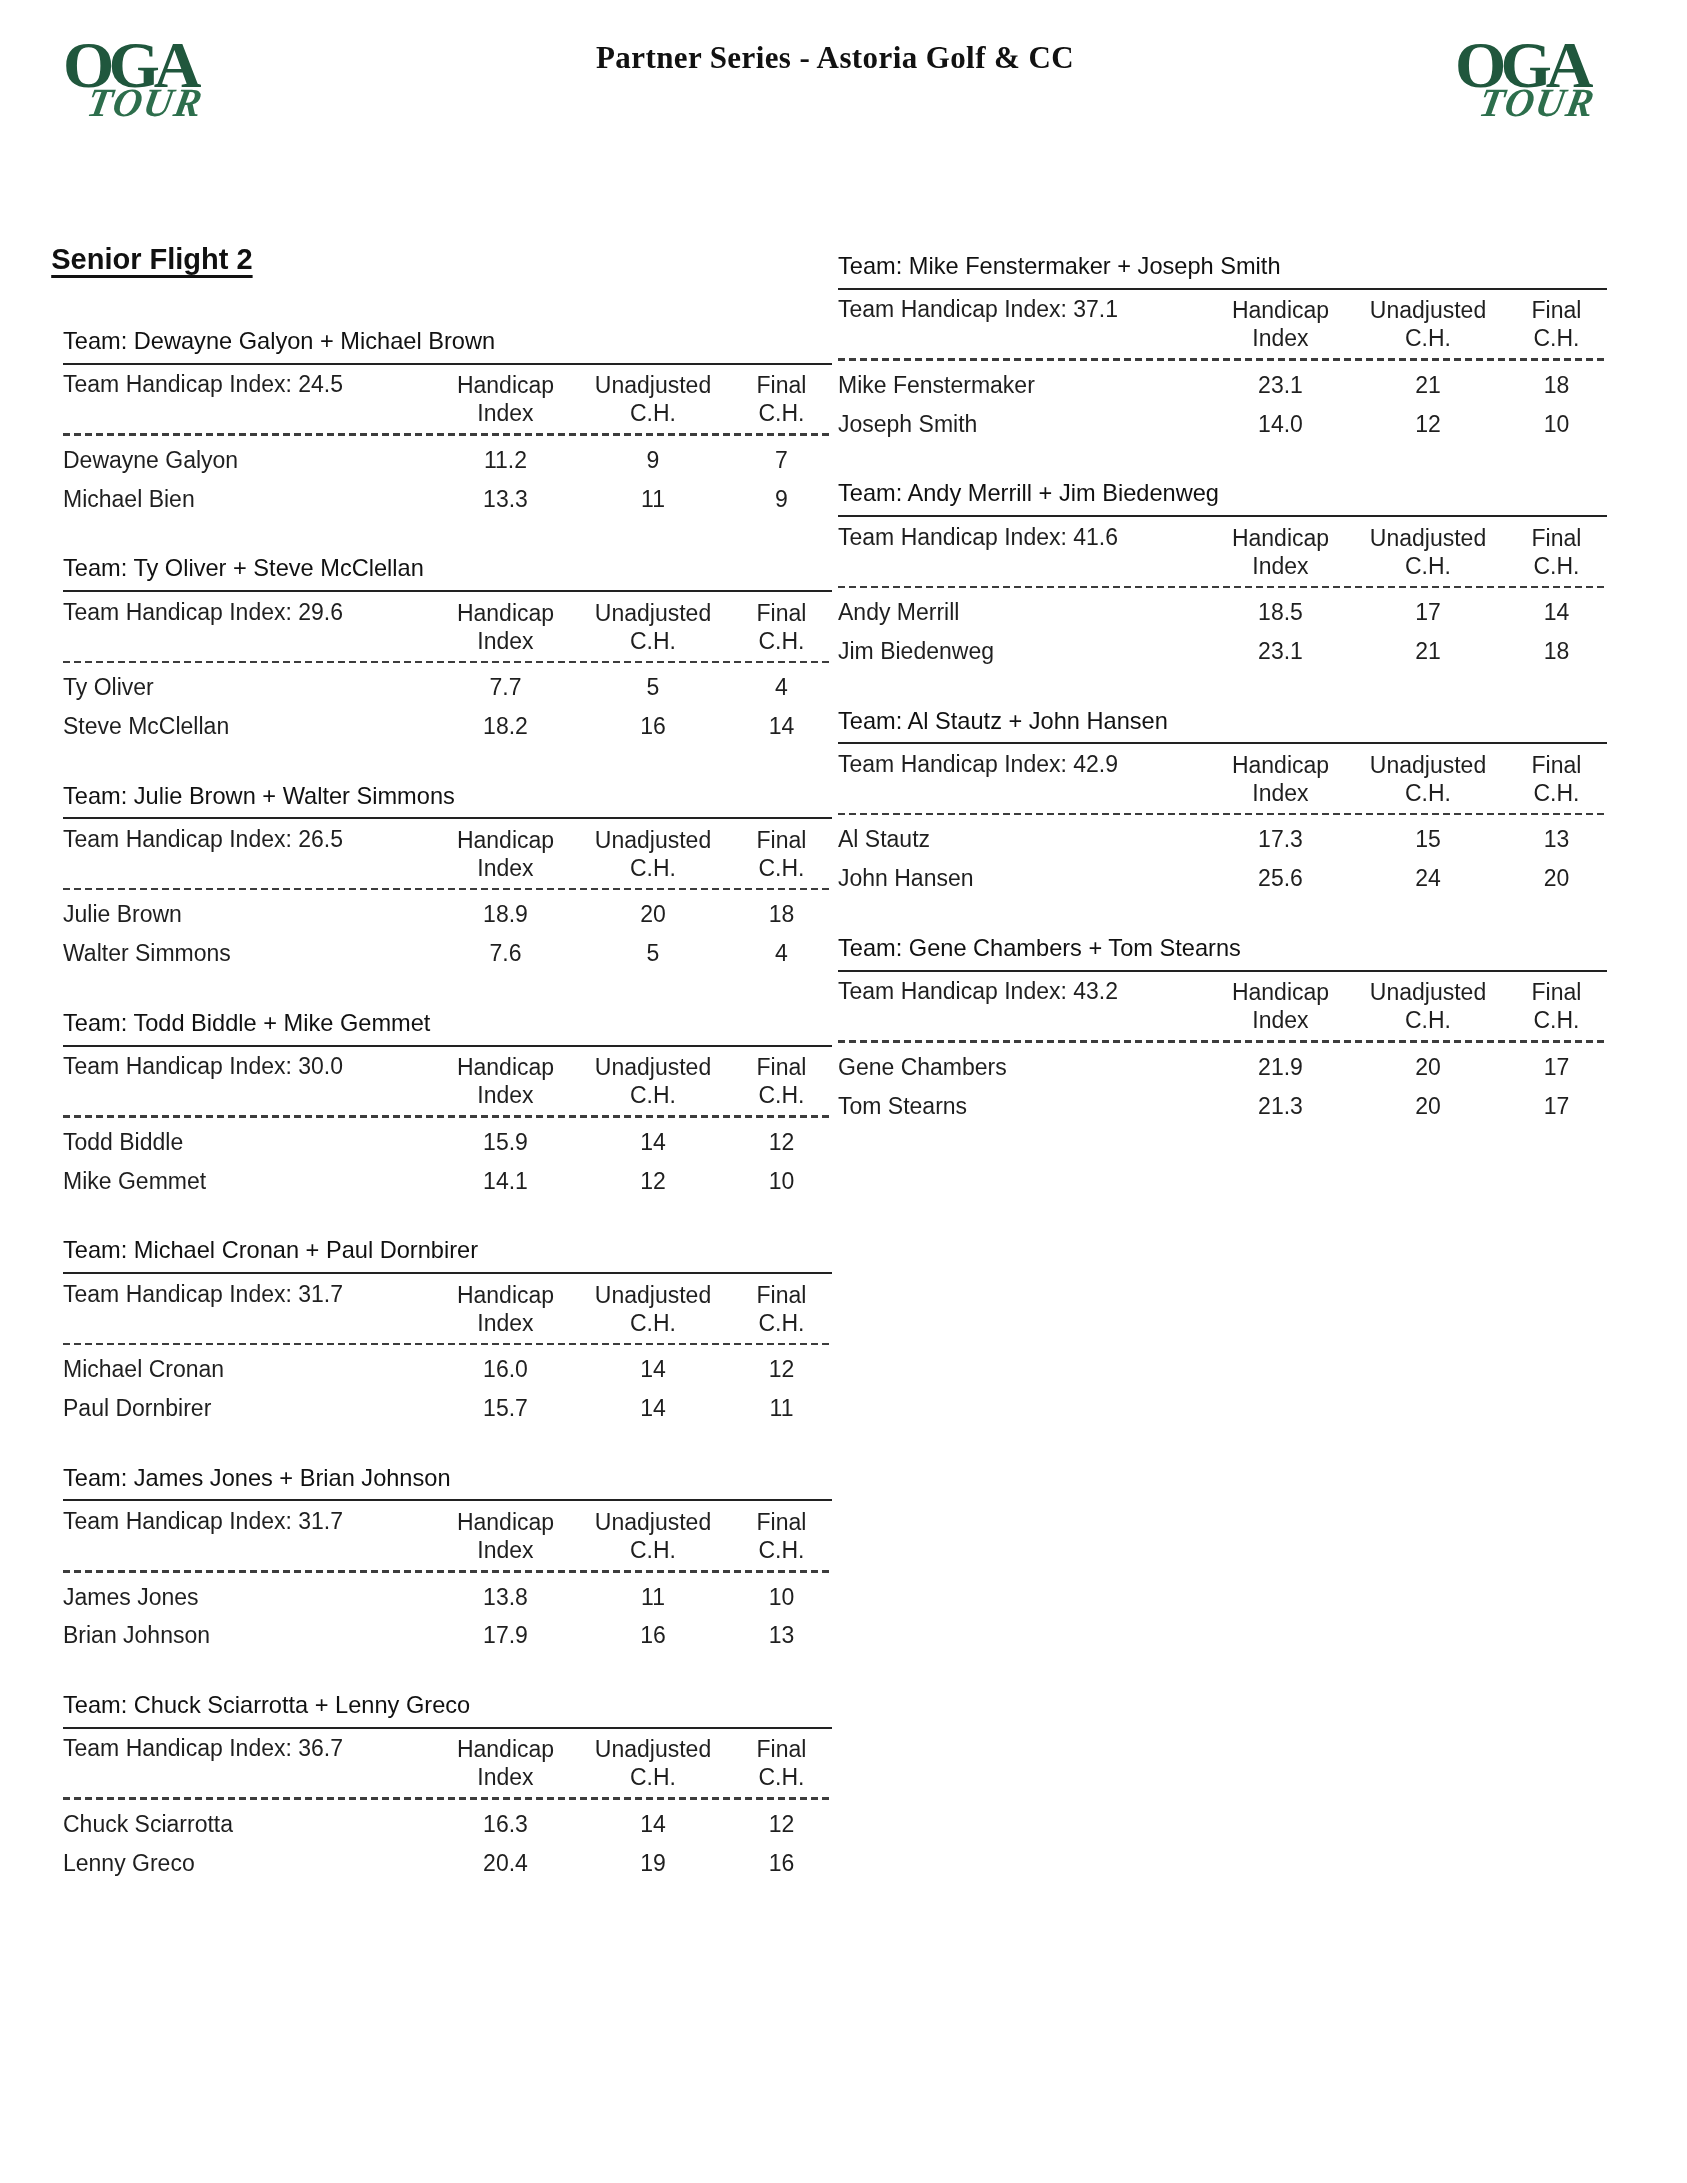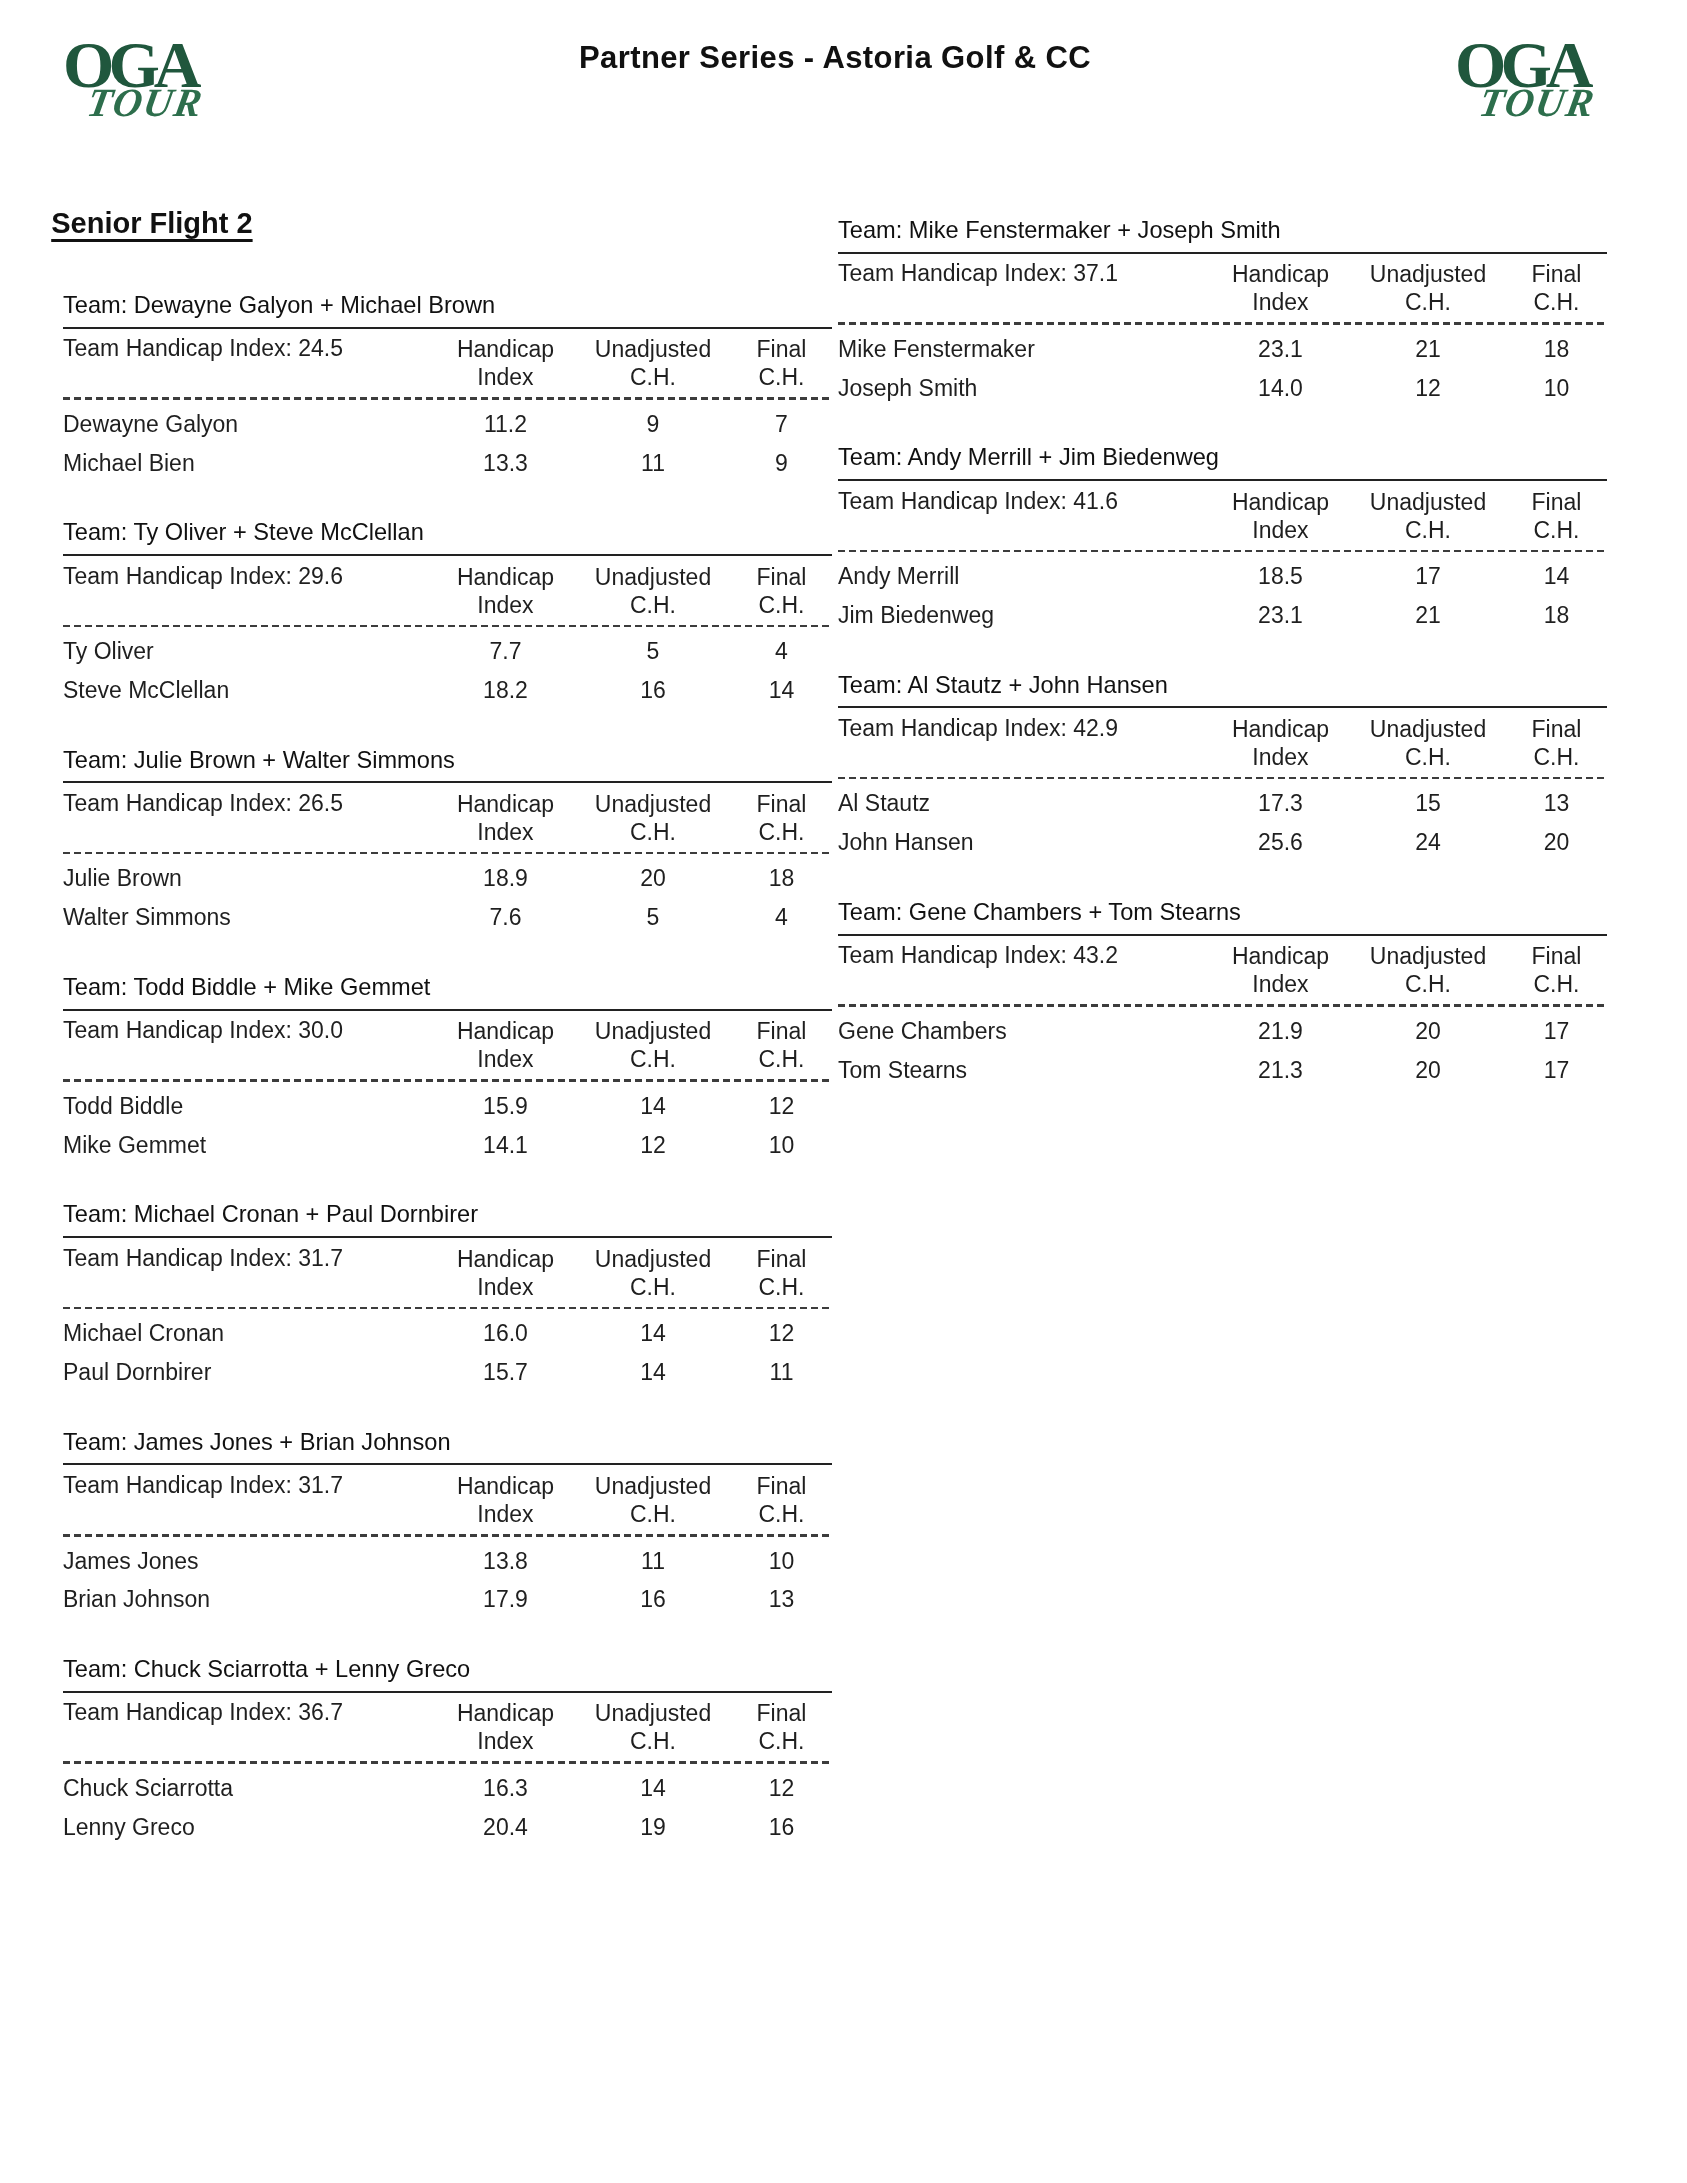--- a/index.html
+++ b/index.html
@@ -11,21 +11,21 @@
     color: #1f1f1f;
     position: relative;
     overflow: hidden;
   }
   .page { padding: 32px 80px 0 63px; }
 
   
   .masthead { display: flex; justify-content: space-between; align-items: flex-start; }
   .title-block { flex: 1; text-align: center; padding-top: 8.4px; }
   .doc-title {
-    font-family: Liberation Sans, sans-serif;
+    font-family: Liberation Serif, serif;
     font-weight: bold;
     font-size: 31px;
     color: #111111;
     letter-spacing: 0.4px;
   }
   .doc-date {
     font-family: "Liberation Serif", serif;
     font-style: italic;
     font-weight: bold;
     font-size: 29px;
@@ -53,21 +53,21 @@
     color: #2d6e4c;
     transform: skewX(-10deg);
     letter-spacing: 1.7px;
   }
 
   
   .content {
     display: grid;
     grid-template-columns: 1fr 1fr;
     column-gap: 66px;
-    margin-top: 70px;
+    margin-top: 106px;
     align-items: start;
     gap: 6px;
   }
   .flight-title {
     font-size: 29px;
     font-weight: bold;
     color: #111;
     text-decoration: underline;
     text-decoration-thickness: 2.5px;
     text-underline-offset: 5.9px;

